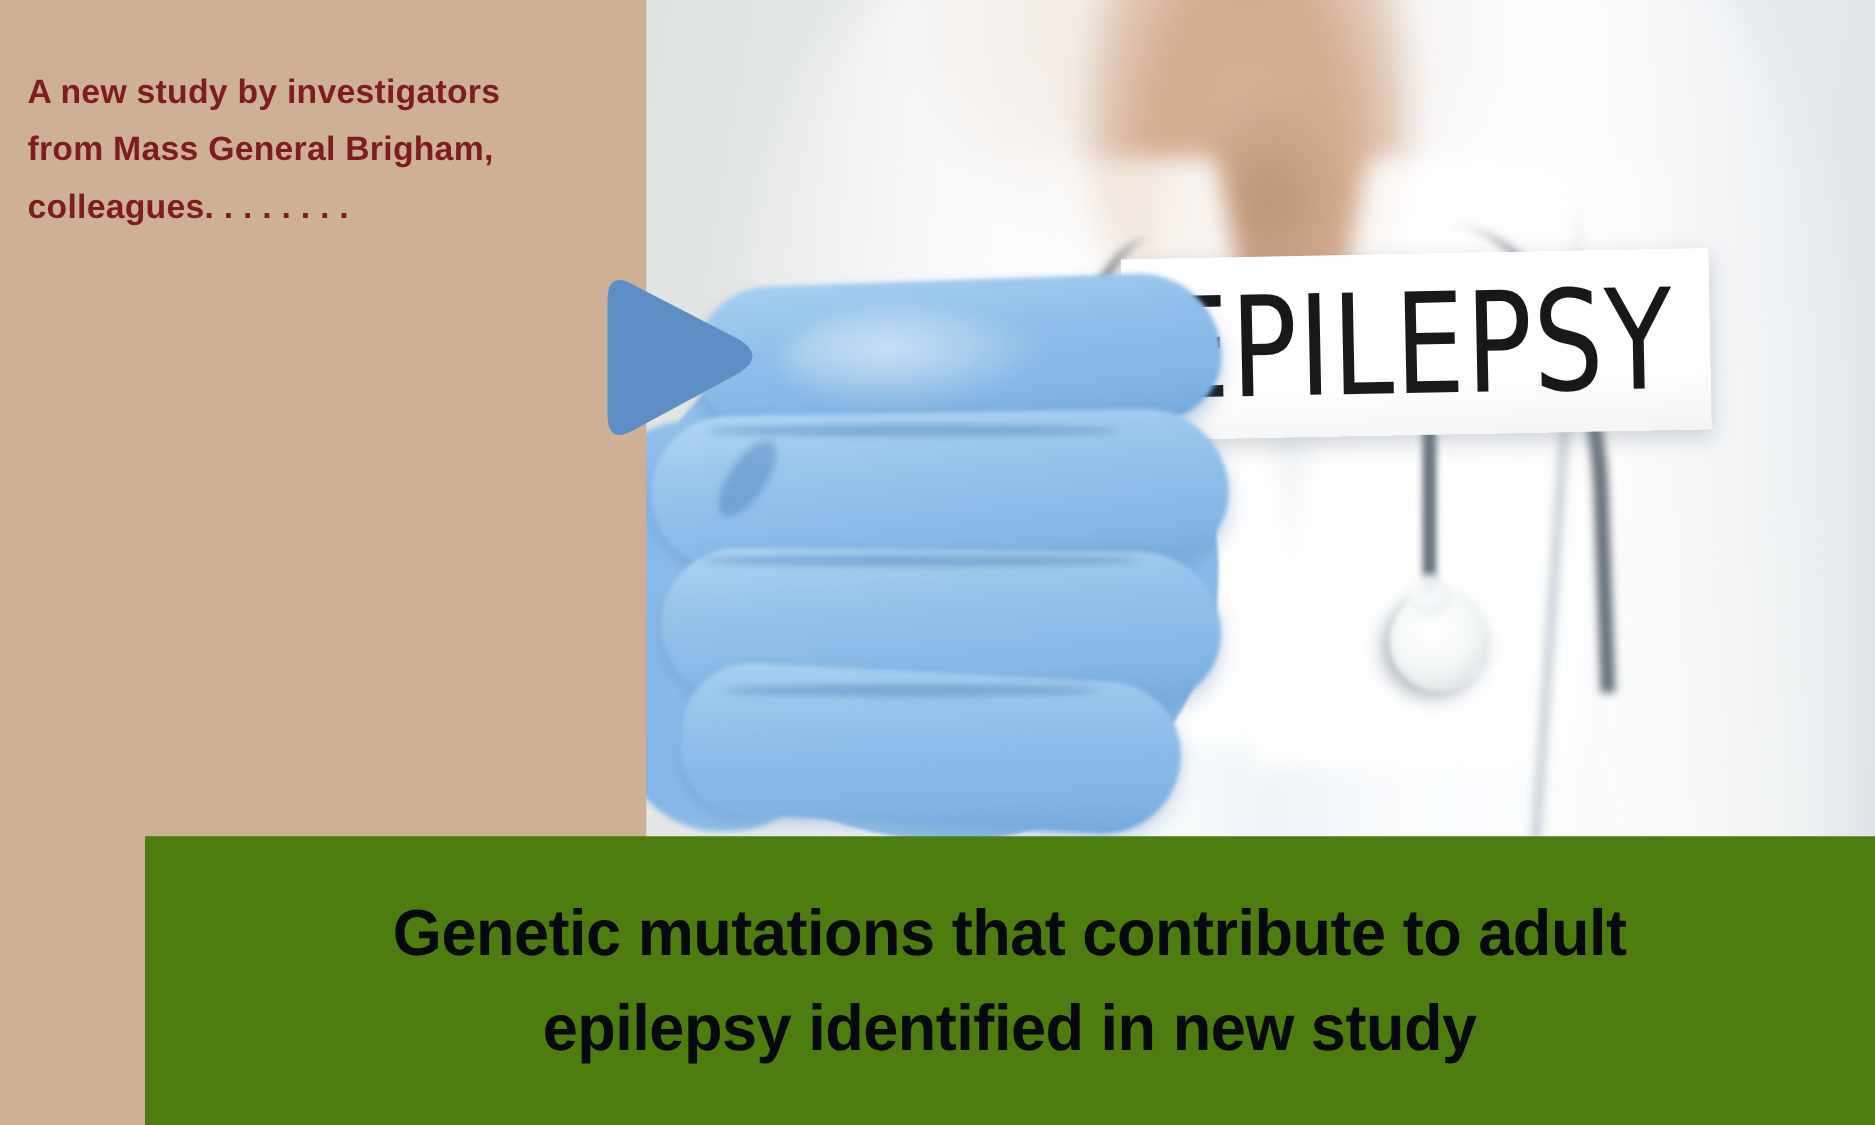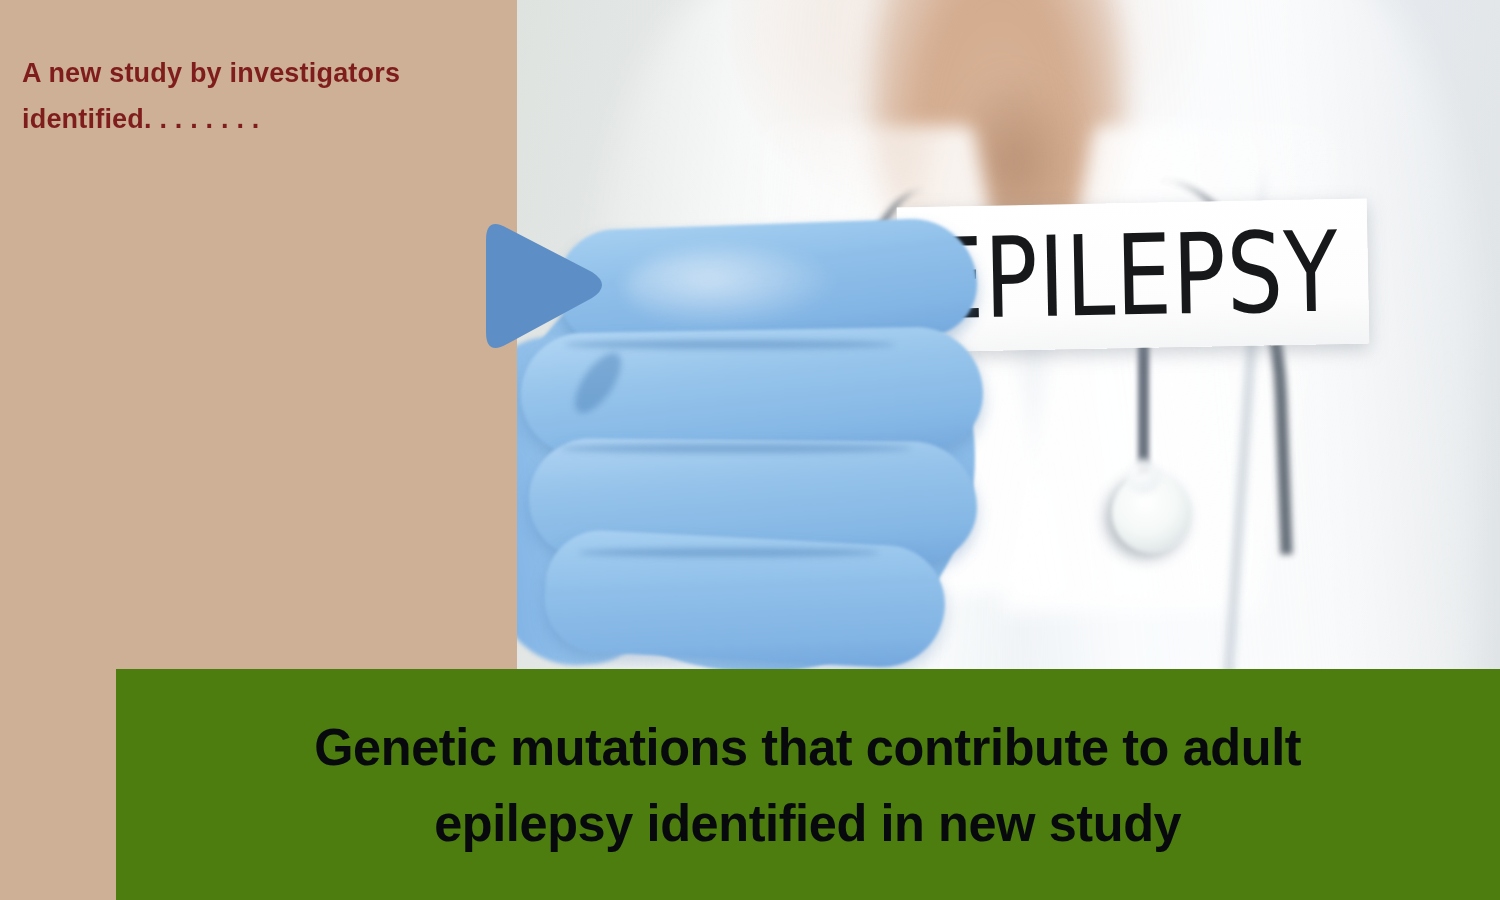--- a/index.html
+++ b/index.html
@@ -367,21 +367,22 @@
     <div class="crease c1"></div>
     <div class="crease c2"></div>
     <div class="crease c3"></div>
     <div class="crease c4"></div>
   </div>
 
   <div class="beige"></div>
 
   <div class="blurb">
     <span class="blurb-line">A new study by investigators</span>
-    <span class="blurb-line">identified. . . . . . . .</span>
+    <span class="blurb-line">from Mass General Brigham,</span>
+    <span class="blurb-line">colleagues. . . . . . . .</span>
   </div>
 
   <div class="play">
     <svg width="150" height="152" viewBox="0 0 150 152" aria-hidden="true">
       <path d="M24 30 Q24 6 45 18 L130 62 Q150 75 130 88 L45 134 Q24 146 24 122 Z" fill="#5d8fc6"></path>
     </svg>
   </div>
 
   <div class="banner">
     <div class="headline">

